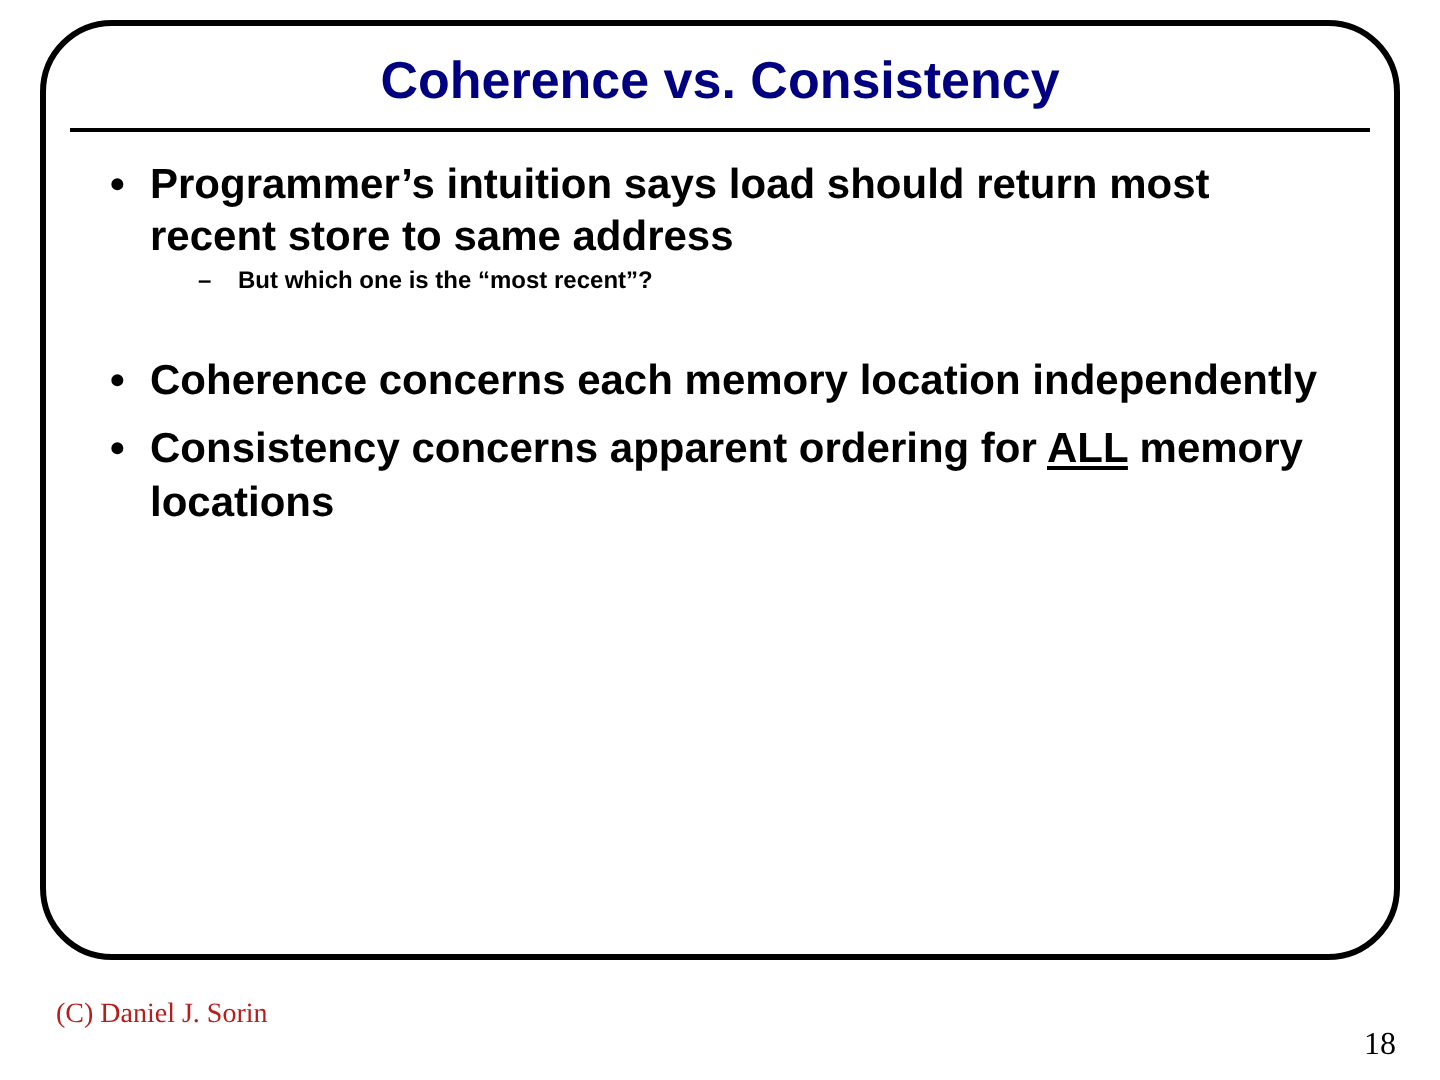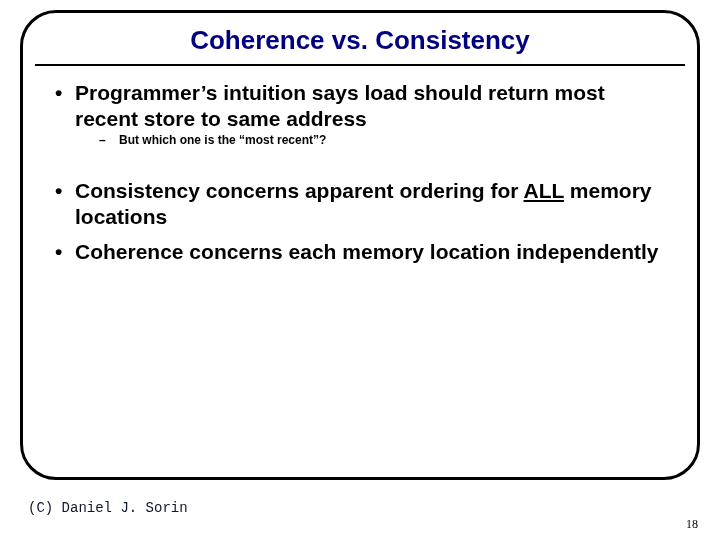--- a/index.html
+++ b/index.html
@@ -75,63 +75,63 @@
     position: absolute;
     left: 0;
     bottom: 0;
     width: 720px;
     height: 44px;
   }
   .copyright {
     position: absolute;
     left: 28px;
     bottom: 24px;
-    font-family: Liberation Mono, monospace;
+    font-family: Liberation Serif, serif;
     font-size: 14px;
-    color: #0f172a;
+    color: #b91c1c;
   }
   .venue {
     position: absolute;
     left: 0;
     width: 720px;
     bottom: 8px;
     text-align: center;
     font-family: "Times New Roman", Times, serif;
     font-size: 16px;
     color: #000;
   }
   .pagenum {
     position: absolute;
     right: 22px;
     bottom: 8px;
     font-family: "Times New Roman", Times, serif;
-    font-size: 12px;
+    font-size: 16px;
     color: #000;
   }
 </style>
 </head>
 <body>
 
 <div class="slide">
   <div class="frame">
     <div class="title">Coherence vs. Consistency</div>
     <hr class="title-rule">
     <ul class="bullets">
       <li class="b1">
         <span>Programmer’s intuition says load should return most recent store to same address</span>
         <ul class="bullets">
           <li class="b2">But which one is the “most recent”?</li>
         </ul>
       </li>
     </ul>
     <div class="gap"></div>
     <ul class="bullets">
+      <li class="b1">Coherence concerns each memory location independently</li>
       <li class="b1">
         <span>Consistency concerns apparent ordering for </span><span class="under">ALL</span><span> memory locations</span>
       </li>
-      <li class="b1">Coherence concerns each memory location independently</li>
     </ul>
   </div>
   <div class="footer">
     <div class="copyright">(C) Daniel J. Sorin</div>
     <div class="pagenum">18</div>
   </div>
 </div>
 
 </body></html>

